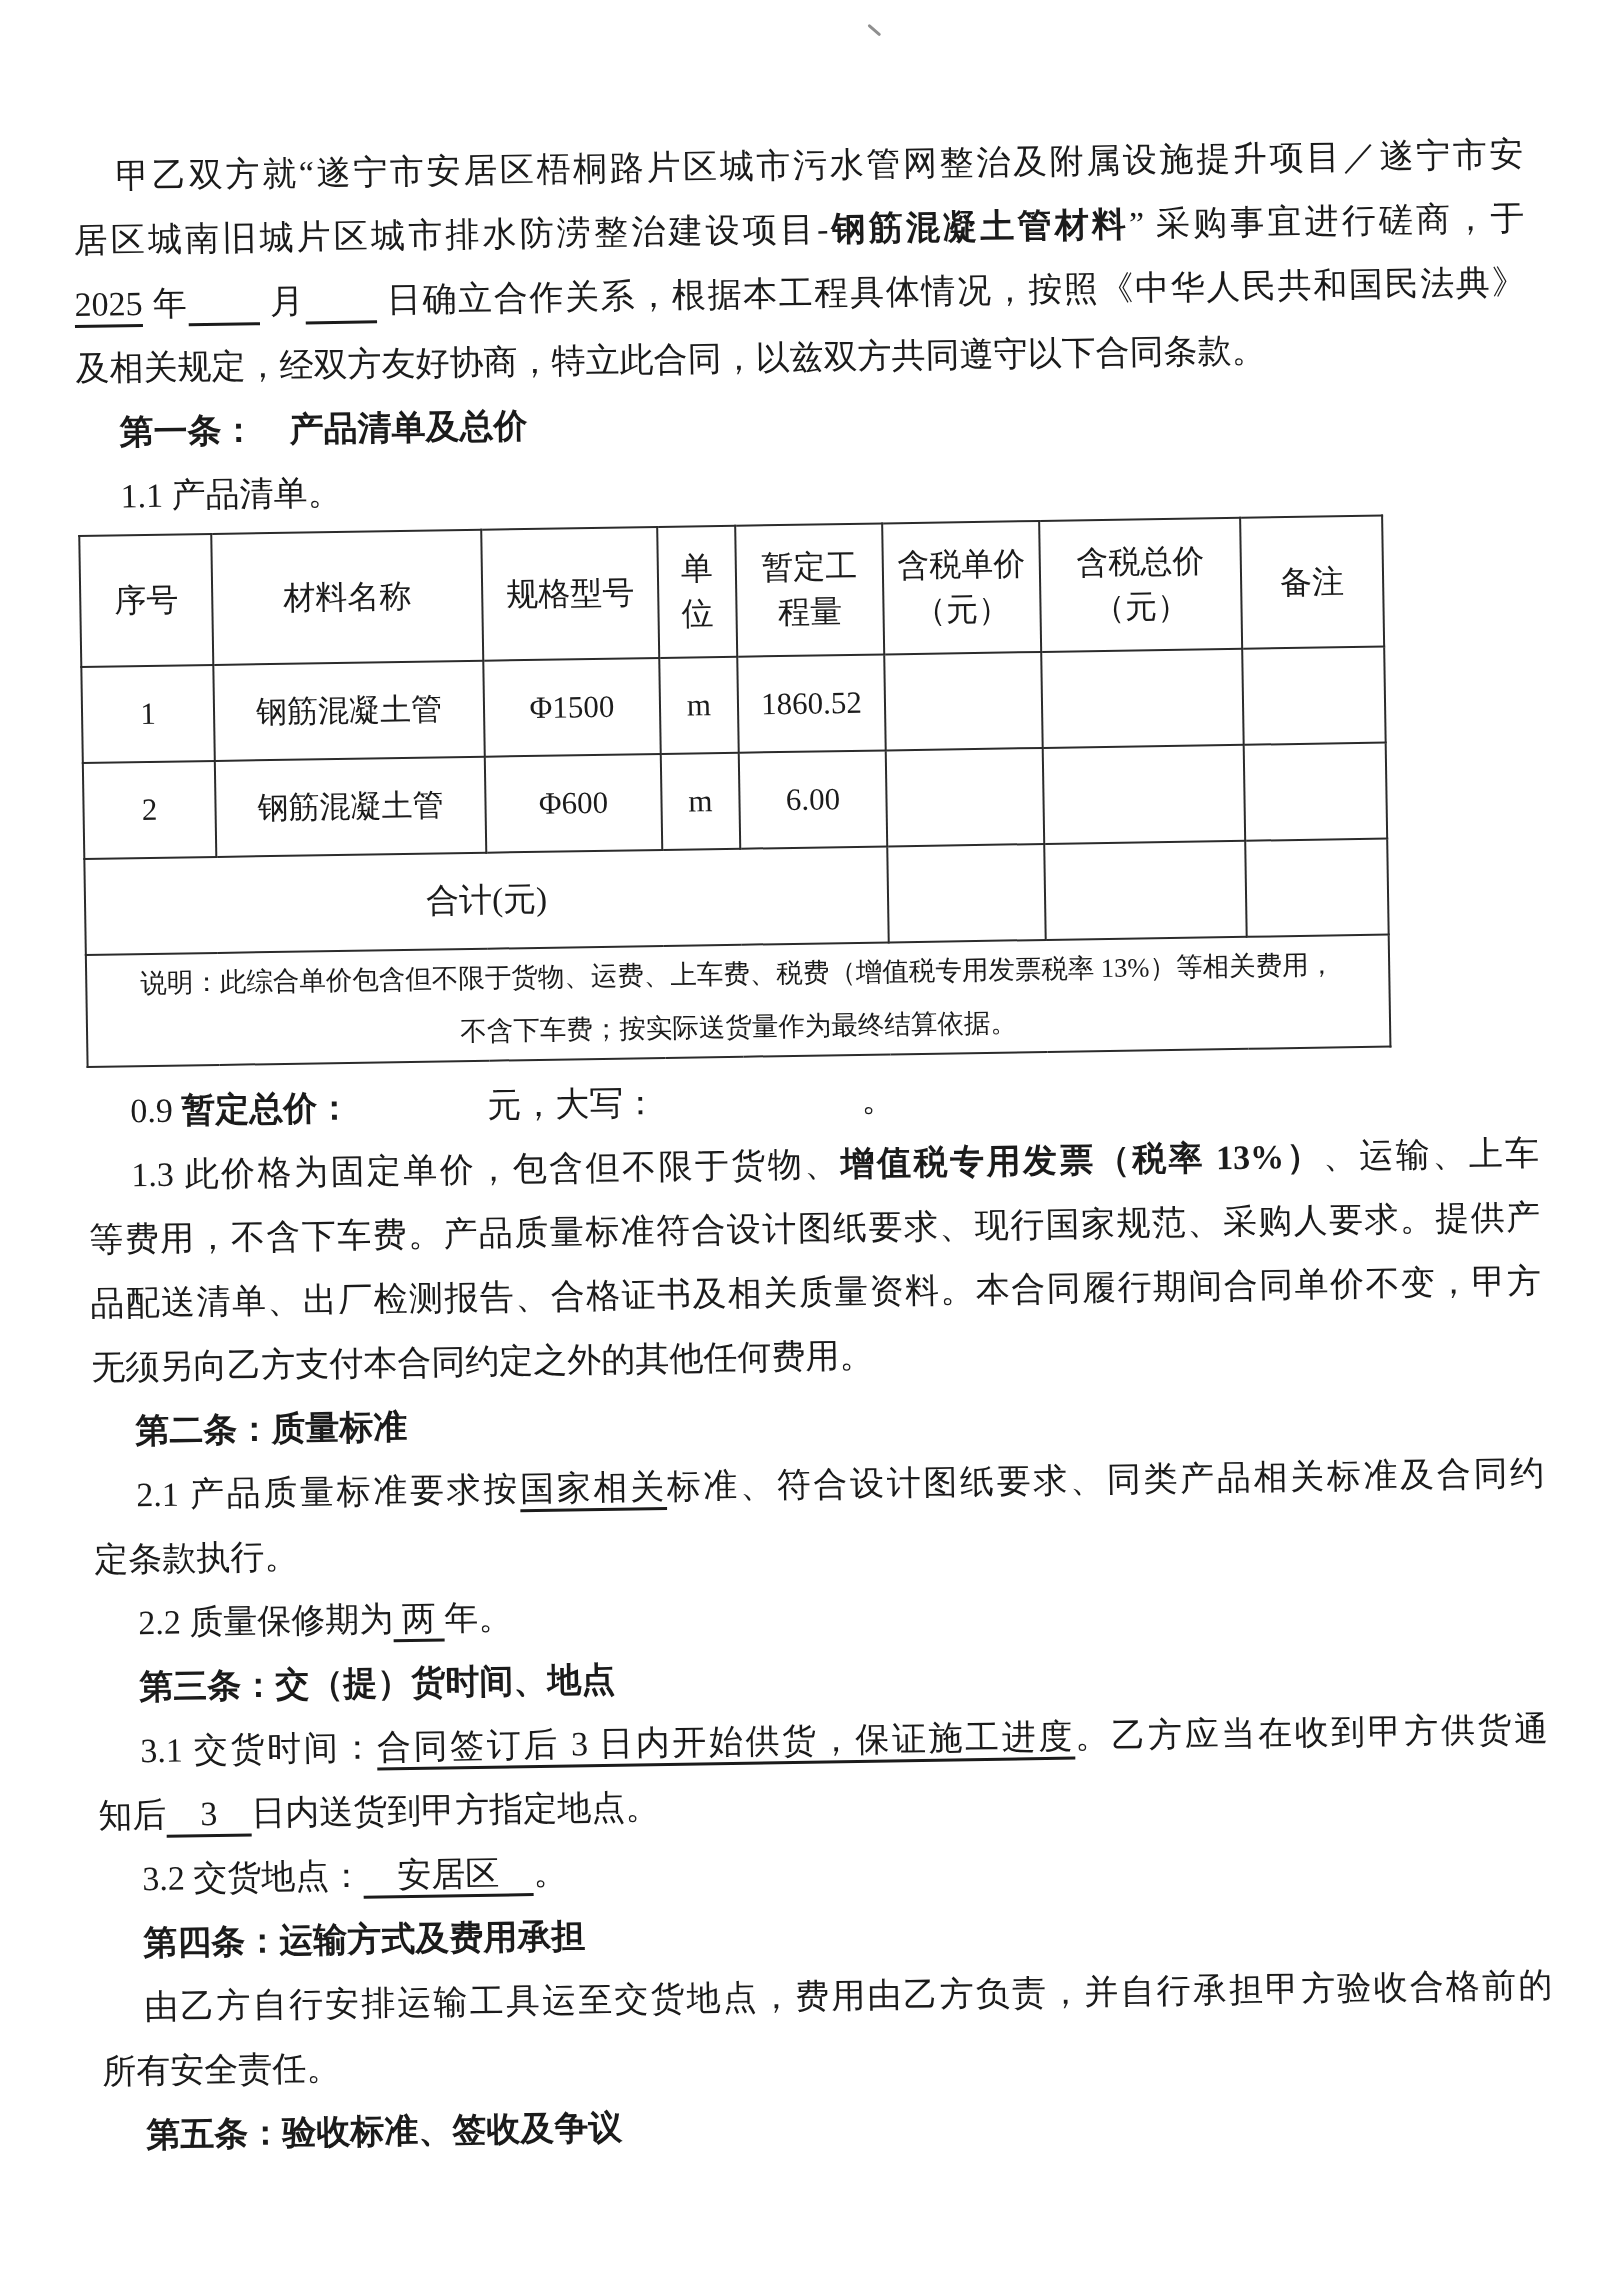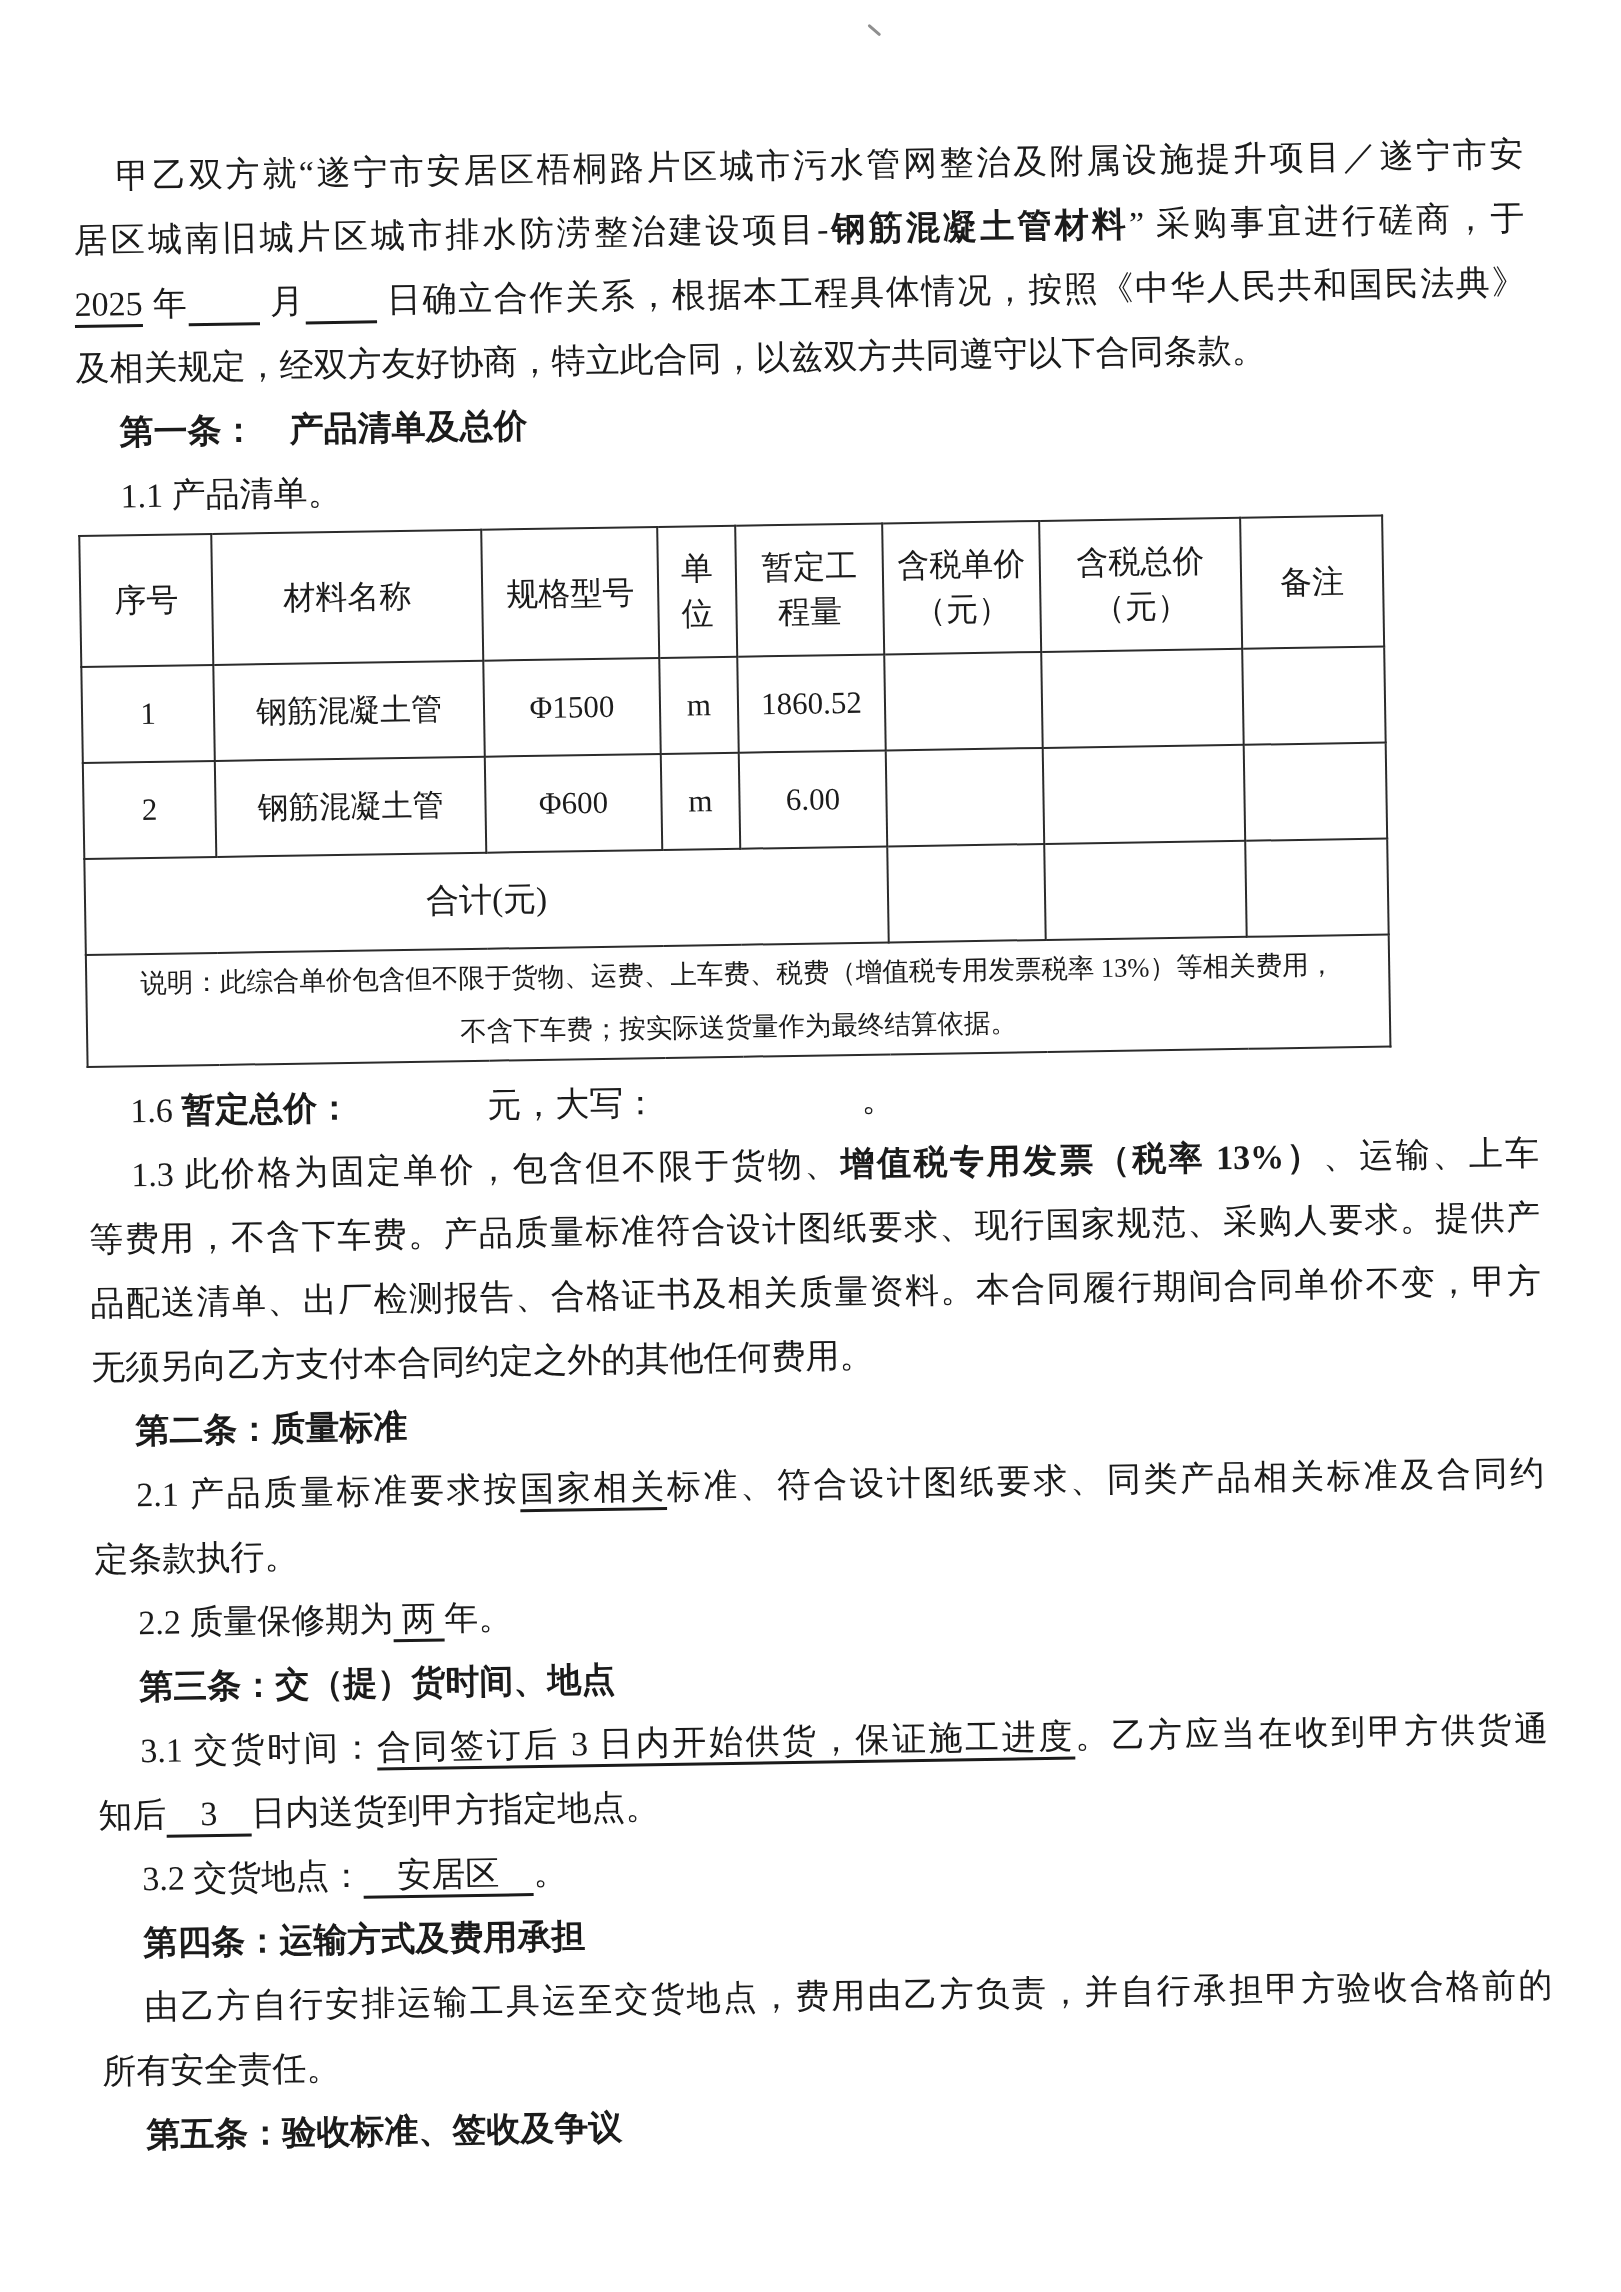--- a/index.html
+++ b/index.html
@@ -139,21 +139,21 @@
           <td></td>
         </tr>
         <tr>
           <td class="note" colspan="8">说明：此综合单价包含但不限于货物、运费、上车费、税费（增值税专用发票税率 13%）等相关费用，
 不含下车费；按实际送货量作为最终结算依据。</td>
         </tr>
       </tbody>
     </table>
 
     <div class="block">
-        <div class="line ind"><span>1.6 </span><span class="b">暂定总价：</span><span>　　　　</span><span>元，大写：</span><span>　　　　　　</span><span>。</span></div>
+        <div class="line ind"><span>0.9 </span><span class="b">暂定总价：</span><span>　　　　</span><span>元，大写：</span><span>　　　　　　</span><span>。</span></div>
       </div>
     <div class="block">
         <div class="line ind fill"><span>1.3 此价格为固定单价，包含但不限于货物、</span><span class="b">增值税专用发票（税率 13%）</span><span>、运输、上车</span></div>
         <div class="line fill"><span>等费用，不含下车费。产品质量标准符合设计图纸要求、现行国家规范、采购人要求。提供产</span></div>
         <div class="line fill"><span>品配送清单、出厂检测报告、合格证书及相关质量资料。本合同履行期间合同单价不变，甲方</span></div>
         <div class="line"><span>无须另向乙方支付本合同约定之外的其他任何费用。</span></div>
       </div>
 
     <div class="heading">第二条：质量标准</div>
     <div class="block">

